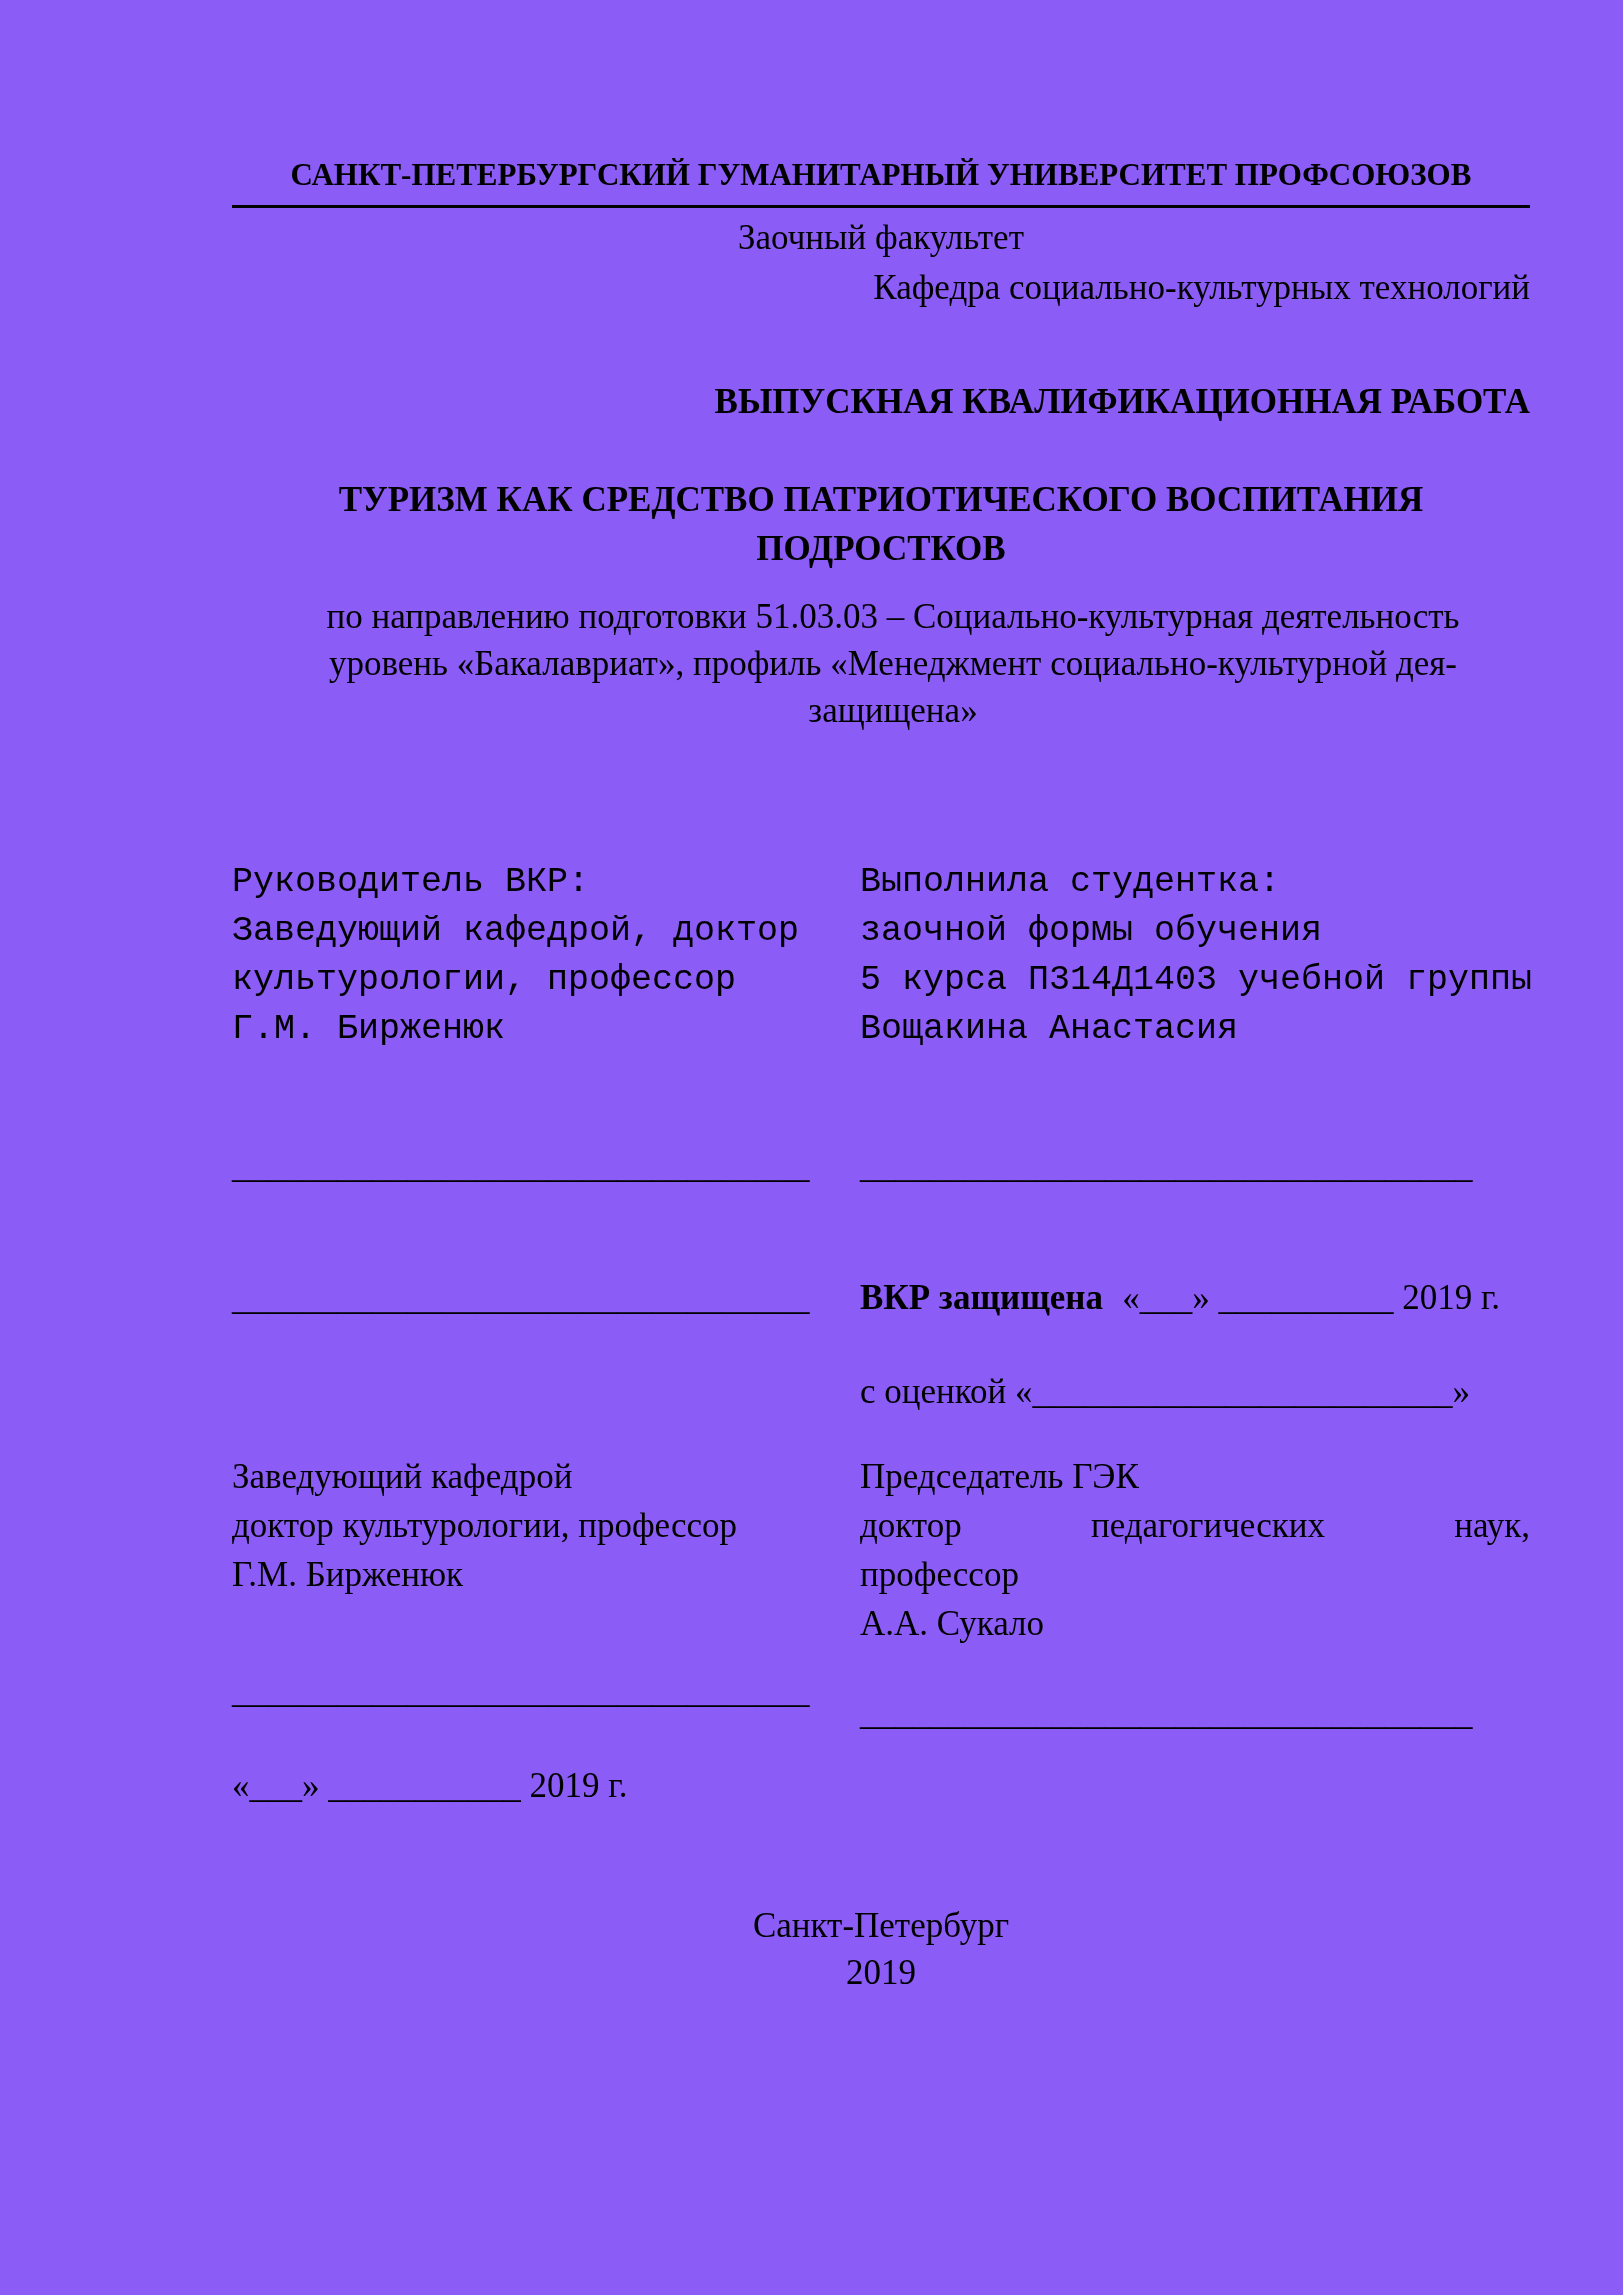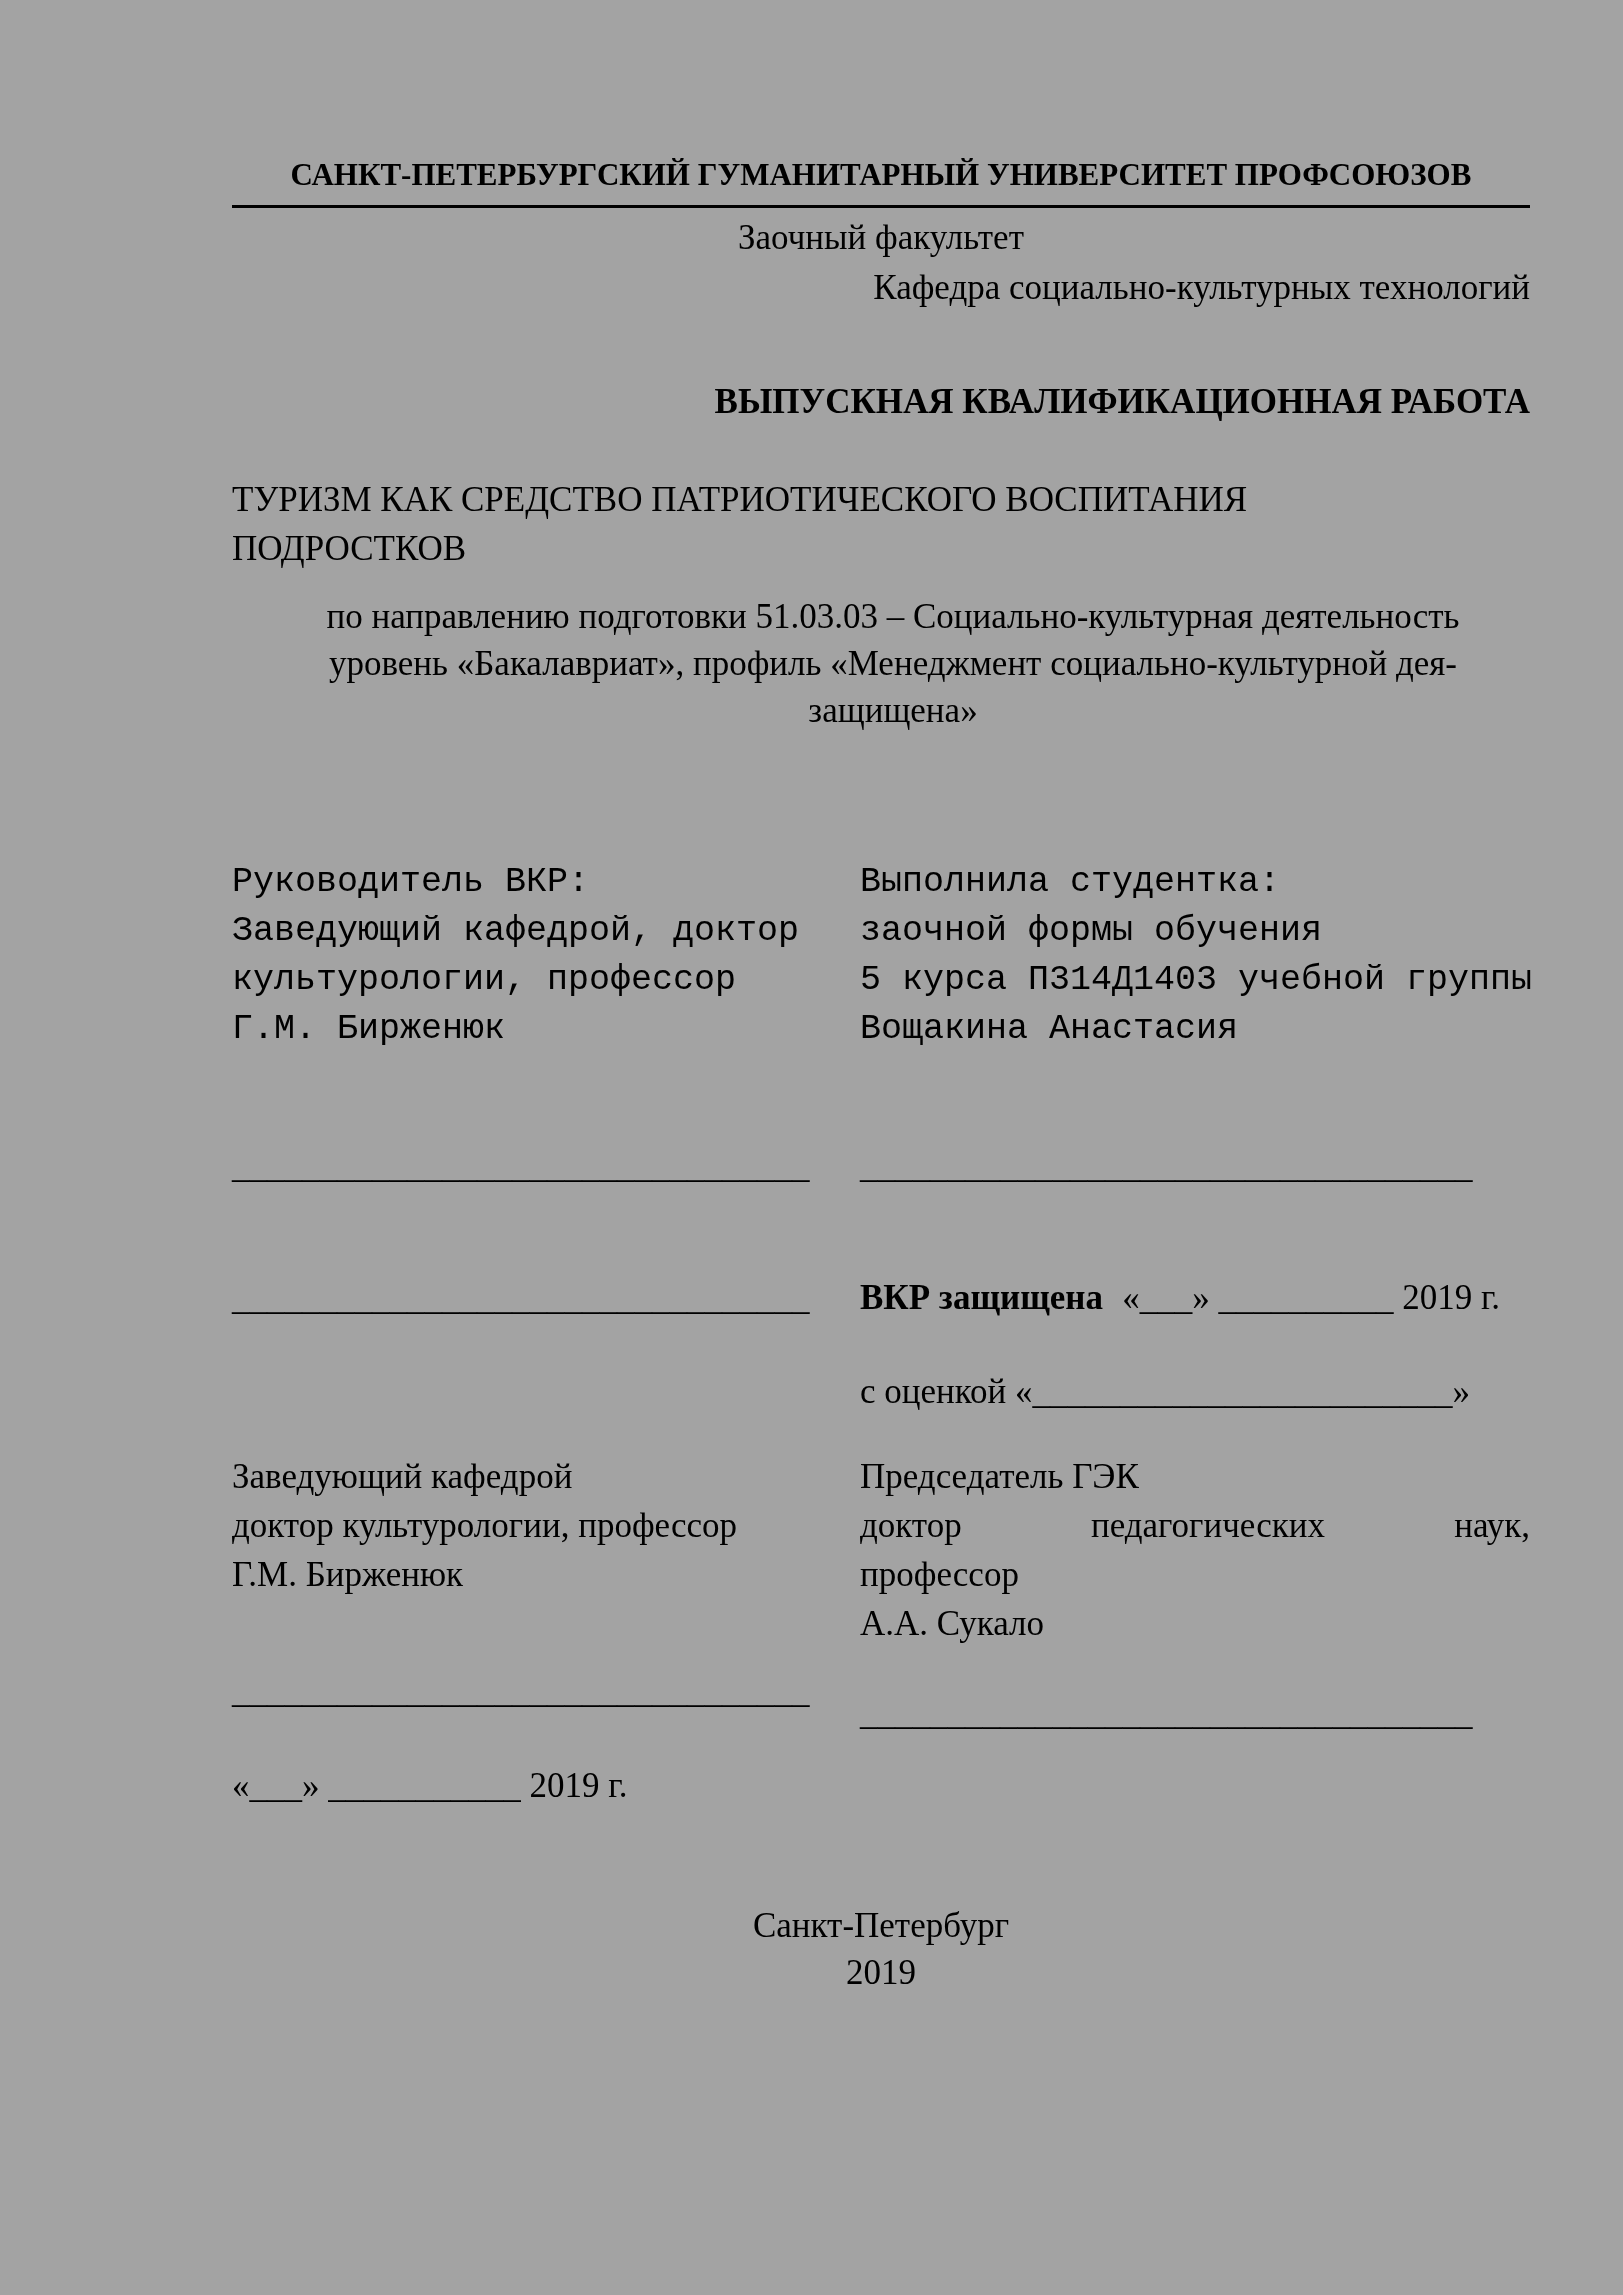--- a/index.html
+++ b/index.html
@@ -1,35 +1,35 @@
 <!DOCTYPE html>
 <html style="font-size:12.6px"><head>
 <meta charset="utf-8">
 <style>
   html, body { margin: 0; padding: 0; }
   body { background: #ffffff; }
   .page {
     position: relative;
     width: 1623px;
     height: 2295px;
-    background: #a3a3a3;
+    background: #8b5cf6;
     color: #000000;
     font-family: "Liberation Serif", "DejaVu Serif", serif;
     font-size: 35px;
     overflow: hidden;
   }
   .abs { position: absolute; white-space: nowrap; }
 
   .university   { top: 157px; left: 232px; width: 1298px; text-align: center; font-weight: 700; font-size: 31px; }
   .header-rule  { top: 205px; left: 232px; width: 1298px; height: 0; border-top: 3.1px solid #000; }
   .faculty      { top: 218px; left: 232px; width: 1298px; text-align: center; }
   .department   { top: 268px; left: 232px; width: 1298px; text-align: right; }
 
   .work-type    { top: 382px; left: 232px; width: 1298px; text-align: right; font-weight: 700; }
-  .thesis-title { top: 475px; left: 232px; width: 1298px; font-weight: 400; line-height: 49px; }
+  .thesis-title { top: 475px; left: 232px; width: 1298px; text-align: center; font-weight: 700; line-height: 49px; }
   .program      { top: 572px; left: 244px; width: 1298px; text-align: center; line-height: 47px; margin-top: 21px; }
 
   .parties      { top: 858px; left: 232px; width: 1298px; display: flex; line-height: 49px; font-family: Liberation Mono, monospace; }
   .col-left     { width: 628px; }
   .col-right    { width: 670px; }
 
   .sig1-left    { top: 1146px; left: 232px; }
   .sig1-right   { top: 1146px; left: 860px; }
   .sig2-left    { top: 1278px; left: 232px; }
   .defense-line { top: 1278px; left: 860px; }

